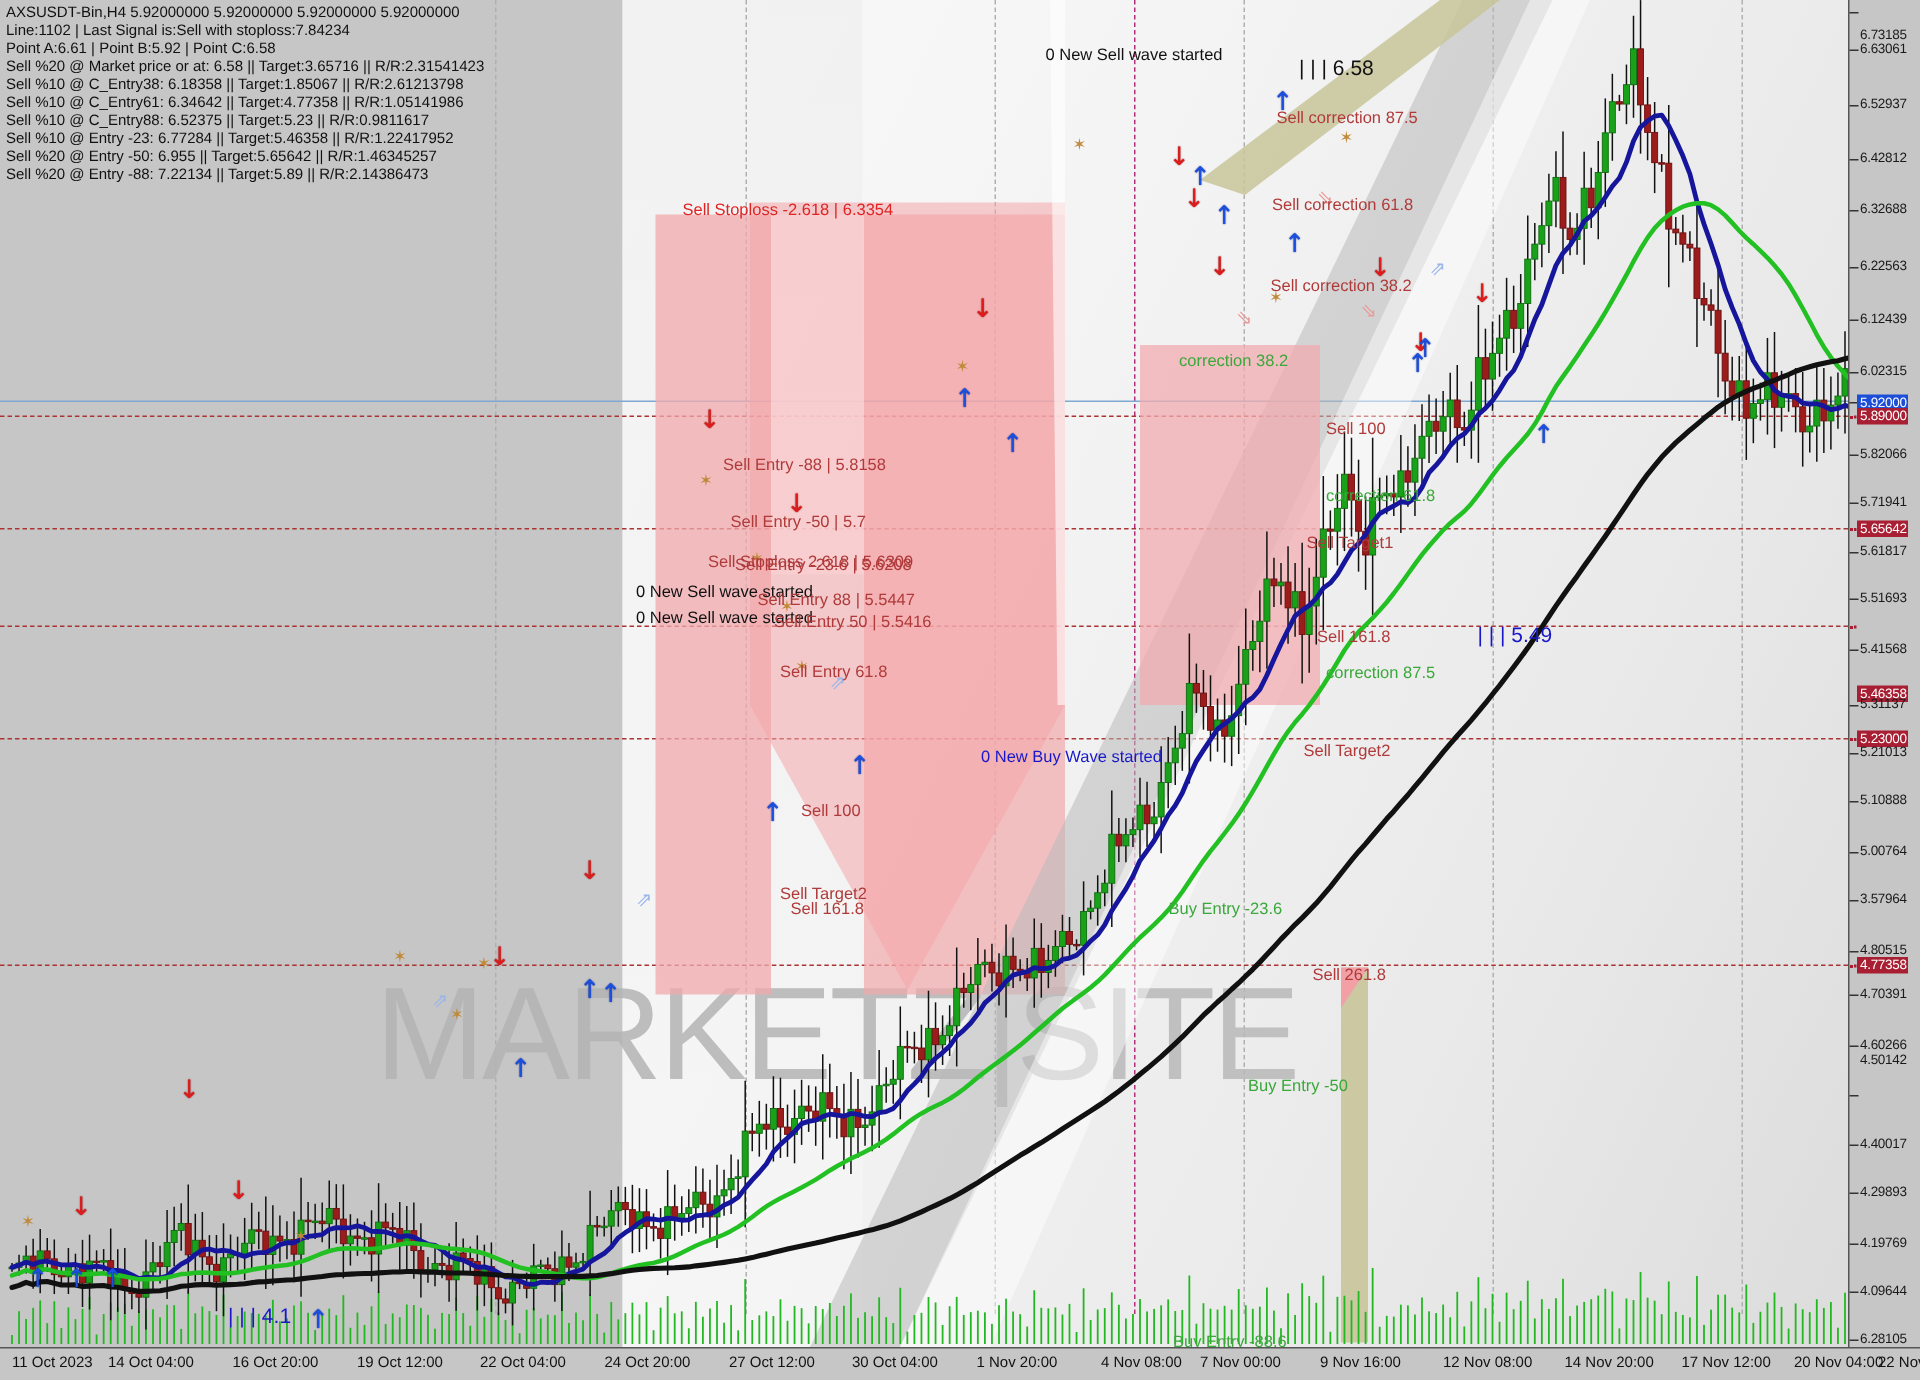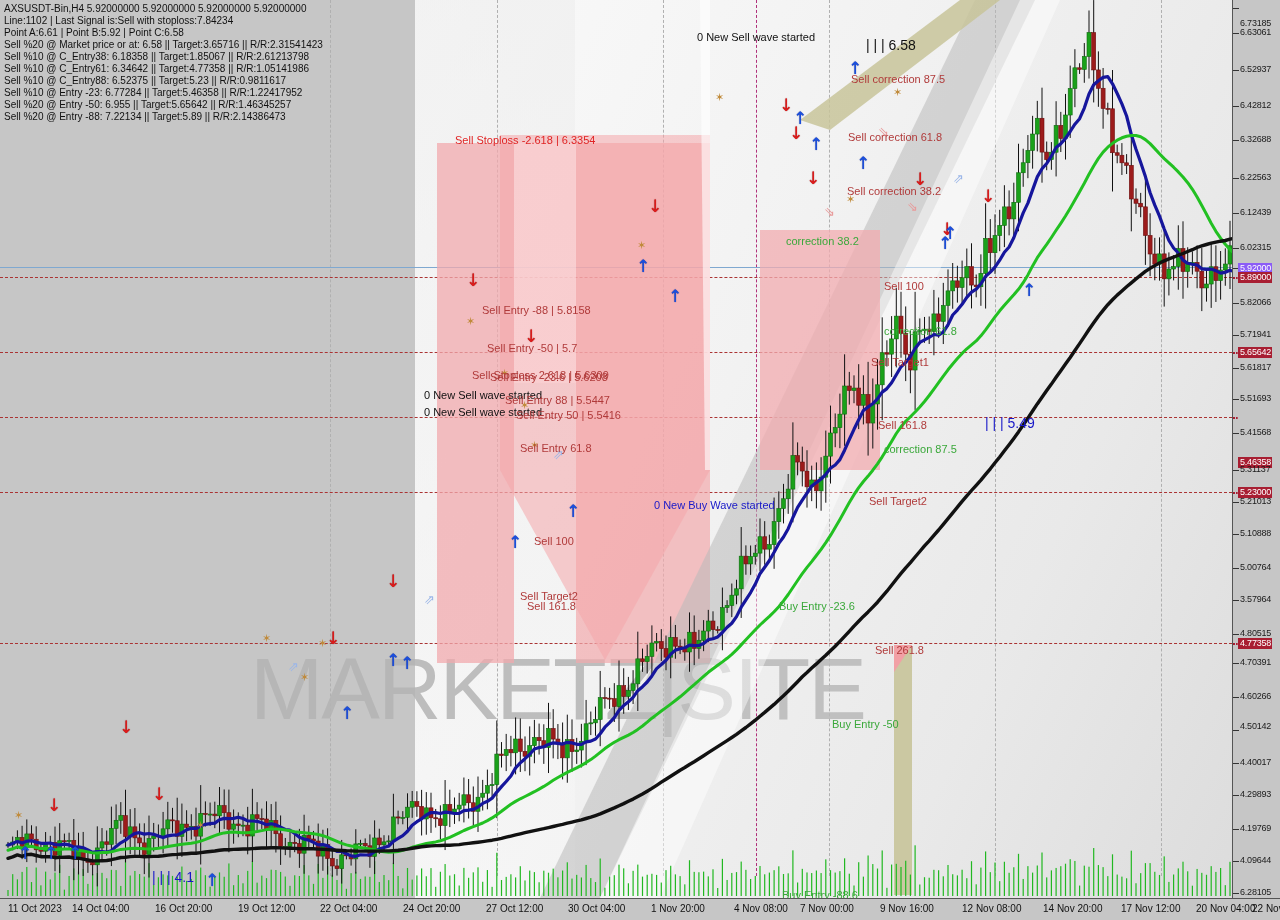--- a/index.html
+++ b/index.html
@@ -20,21 +20,21 @@
   .hgrid{position:absolute;left:0;width:1232px;border-top:1px dashed #aa3333;height:0;}
   .hsolid{position:absolute;left:0;width:1232px;border-top:1px solid #7fa8d0;height:0;}
 
   
   #scale{position:absolute;left:1232px;top:0;width:48px;height:898px;background:#c6c6c6;
          border-left:1px solid #555;}
   #scale .tick{position:absolute;left:0;width:6px;border-top:1px solid #333;height:0;}
   #scale .lbl{position:absolute;left:7px;font-size:9px;color:#1a1a1a;white-space:nowrap;
               line-height:9px;letter-spacing:-.2px;}
   #scale .lbl.hl{background:#a81e32;color:#fff;padding:1px 1px 1px 2px;left:5px;}
-  #scale .lbl.cur{background:#8b5cf6;color:#fff;padding:1px 1px 1px 2px;left:5px;}
+  #scale .lbl.cur{background:#1d4ed8;color:#fff;padding:1px 1px 1px 2px;left:5px;}
   #scale .dashmark{position:absolute;left:0;width:5px;border-top:2px dotted #a81e32;height:0;}
 
   
   #timescale{position:absolute;left:0;top:898px;width:1280px;height:22px;background:#c6c6c6;
              border-top:1px solid #555;}
   #timescale .t{position:absolute;top:4px;font-size:10px;color:#111;white-space:nowrap;}
 
   
   #info{position:absolute;left:4px;top:3px;z-index:40;font-size:10px;color:#111;
         line-height:12px;white-space:nowrap;}
@@ -1071,21 +1071,21 @@
       <div class="lbl" style="top: 595px;">3.57964</div>
       <div class="tick" style="top: 634px;"></div>
       <div class="lbl" style="top: 629px;">4.80515</div>
       <div class="dashmark" style="top: 643px;"></div>
       <div class="lbl hl" style="top: 638px;">4.77358</div>
       <div class="tick" style="top: 663px;"></div>
       <div class="lbl" style="top: 658px;">4.70391</div>
       <div class="tick" style="top: 697px;"></div>
       <div class="lbl" style="top: 692px;">4.60266</div>
       <div class="tick" style="top: 730px;"></div>
-      <div class="lbl" style="top: 722px; text-align: right;">4.50142</div>
+      <div class="lbl" style="top: 702px; text-align: right;">4.50142</div>
       <div class="tick" style="top: 763px;"></div>
       <div class="lbl" style="top: 758px;">4.40017</div>
       <div class="tick" style="top: 795px;"></div>
       <div class="lbl" style="top: 790px;">4.29893</div>
       <div class="tick" style="top: 829px;"></div>
       <div class="lbl" style="top: 824px;">4.19769</div>
       <div class="tick" style="top: 861px;"></div>
       <div class="lbl" style="top: 856px;">4.09644</div>
       <div class="tick" style="top: 893px;"></div>
       <div class="lbl" style="top: 888px;">6.28105</div>

